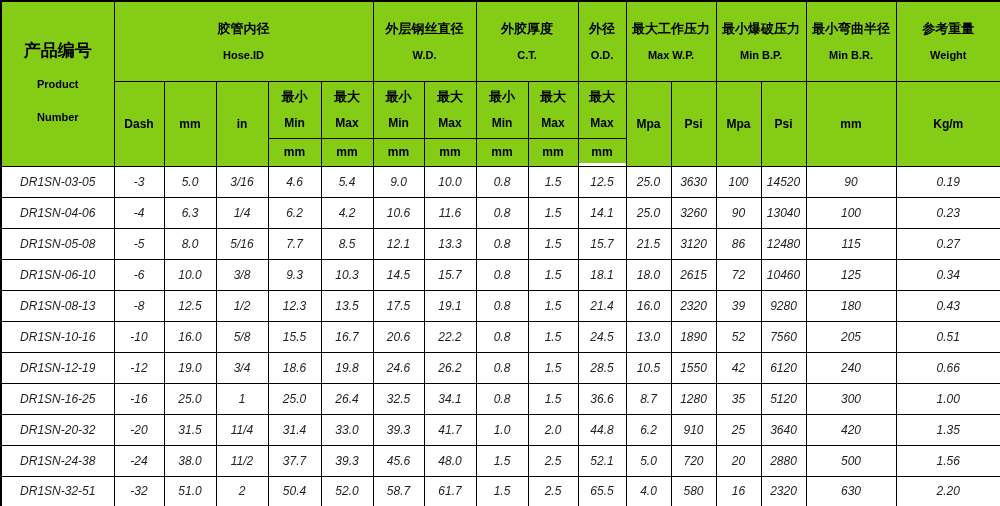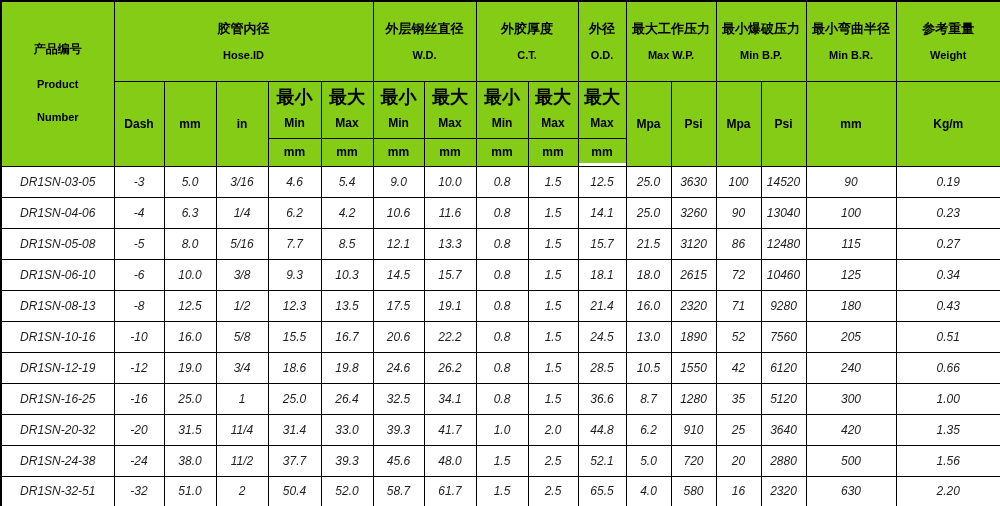--- a/index.html
+++ b/index.html
@@ -33,24 +33,24 @@
     color: #000;
     font-weight: 700;
   }
   tr.r-group { height: 80px; }
   tr.r-sub   { height: 57px; }
   tr.r-unit  { height: 28px; }
   tbody tr   { height: 31px; font-style: italic; }
 
   .zh  { font-size: 13px; line-height: 15px; }
   .en  { font-size: 11px; line-height: 13px; margin-top: 13px; }
-  .product-cell .zh { font-size: 12px; font-family: Liberation Mono, monospace; }
+  .product-cell .zh { font-size: 17px; }
   .product-cell .en { font-size: 11px; margin-top: 20px; }
 
-  .zh2 { font-size: 18px; line-height: 14px; font-weight: 700; }
+  .zh2 { font-size: 13px; line-height: 14px; font-weight: 700; }
   .en2 { font-size: 12px; line-height: 13px; font-weight: 700; margin-top: 13px; }
 
   tr.r-sub th, tr.r-unit th { font-size: 12px; }
 
   
   th.od-mm { box-shadow: inset 0 -3px 0 #ffffff; }
 
   tbody td {
     background: #ffffff;
     color: #1f1f1f;
@@ -255,21 +255,21 @@
           <td>1/2</td>
           <td>12.3</td>
           <td>13.5</td>
           <td>17.5</td>
           <td>19.1</td>
           <td>0.8</td>
           <td>1.5</td>
           <td>21.4</td>
           <td>16.0</td>
           <td>2320</td>
-          <td>71</td>
+          <td>39</td>
           <td>9280</td>
           <td>180</td>
           <td>0.43</td>
         </tr>
         <tr>
           <td>DR1SN-10-16</td>
           <td>-10</td>
           <td>16.0</td>
           <td>5/8</td>
           <td>15.5</td>

